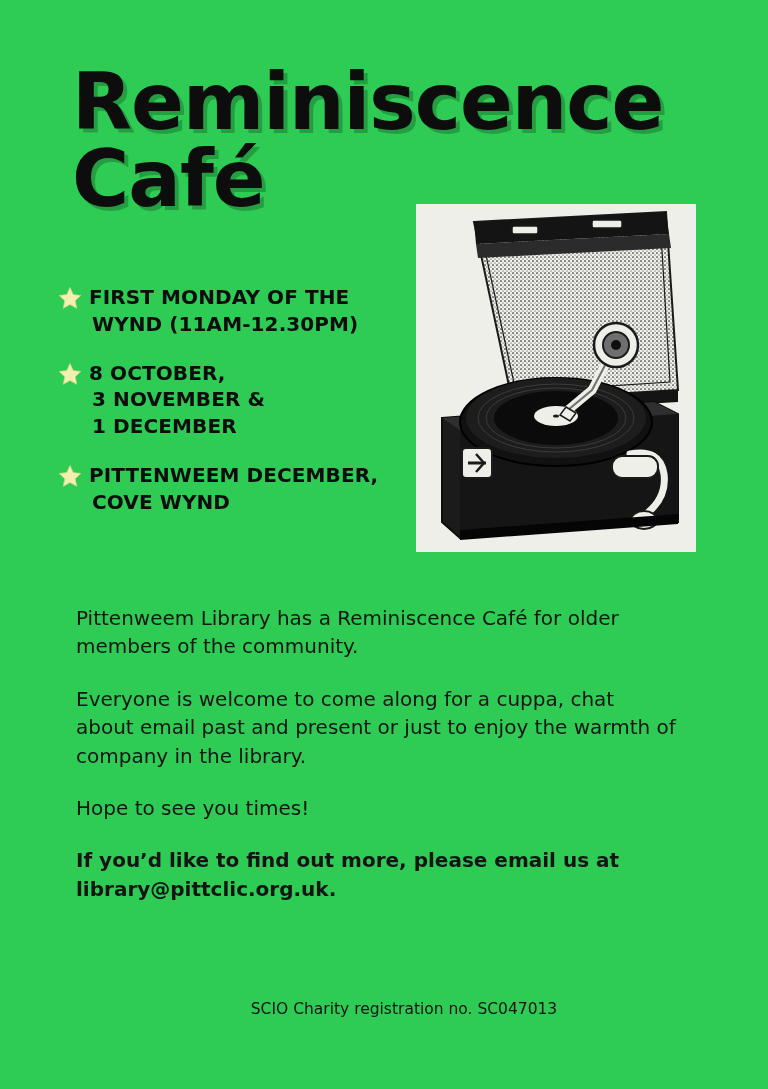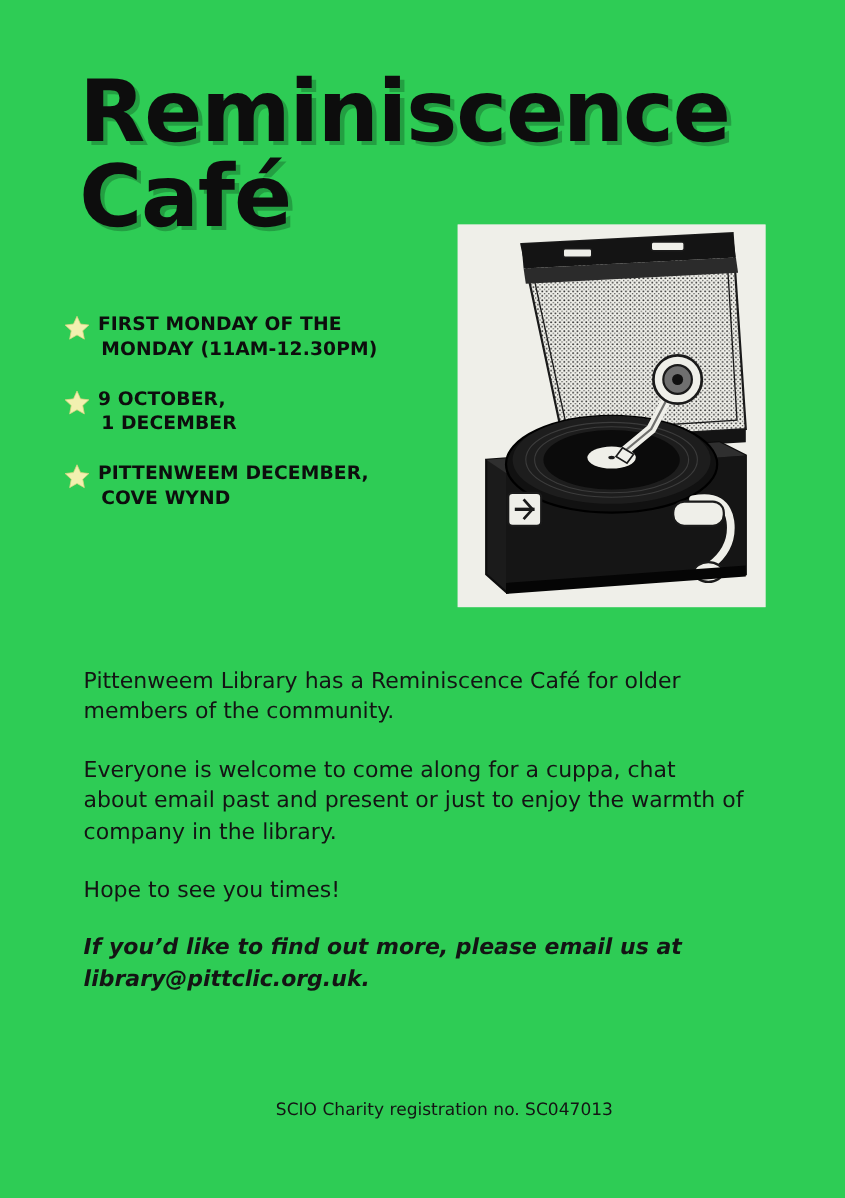--- a/index.html
+++ b/index.html
@@ -55,21 +55,21 @@
   .star {
     flex: 0 0 auto;
     width: 24px;
     height: 24px;
     margin-right: 7px;
     margin-top: 2px;
   }
   .bullet-text {
     font-family: "DejaVu Sans", sans-serif;
     font-weight: bold;
-    font-size: 17px;
+    font-size: 20px;
     line-height: 1.34;
     color: #0d0d0d;
     letter-spacing: 0.1px;
   }
   .bullet-text span { display: block; }
   .bullet-text span.ind { padding-left: 3px; }
 
   
   .photo {
     position: absolute;
@@ -92,21 +92,20 @@
   .para {
     font-family: "DejaVu Sans", sans-serif;
     font-size: 20px;
     line-height: 1.42;
     color: #141414;
     margin: 0 0 24px 0;
   }
   .para.bold {
     font-weight: bold;
     margin-bottom: 0;
-    font-style: italic;
   }
 
   
   .footer {
     position: absolute;
     left: 0;
     top: 1000px;
     width: 768px;
     text-align: center;
     padding-left: 40px;
@@ -131,32 +130,33 @@
   <div class="bullets">
 
     <div class="bullet-row">
       <span class="star">
         <svg viewBox="0 0 24 24" width="24" height="24" aria-hidden="true">
           <polygon points="12,1.5 15.2,8.6 22.8,9.5 17.2,14.7 18.7,22.3 12,18.5 5.3,22.3 6.8,14.7 1.2,9.5 8.8,8.6" fill="#f2f0b0" stroke="#d9d67f" stroke-width="0.7"></polygon>
         </svg>
       </span>
       <div class="bullet-text">
         <span>FIRST MONDAY OF THE</span>
-        <span class="ind">MONDAY (11AM-12.30PM)</span>
+        <span class="ind">WYND (11AM-12.30PM)</span>
       </div>
     </div>
 
     <div class="bullet-row">
       <span class="star">
         <svg viewBox="0 0 24 24" width="24" height="24" aria-hidden="true">
           <polygon points="12,1.5 15.2,8.6 22.8,9.5 17.2,14.7 18.7,22.3 12,18.5 5.3,22.3 6.8,14.7 1.2,9.5 8.8,8.6" fill="#f2f0b0" stroke="#d9d67f" stroke-width="0.7"></polygon>
         </svg>
       </span>
       <div class="bullet-text">
-        <span>9 OCTOBER,</span>
+        <span>8 OCTOBER,</span>
+        <span class="ind">3 NOVEMBER &amp;</span>
         <span class="ind">1 DECEMBER</span>
       </div>
     </div>
 
     <div class="bullet-row">
       <span class="star">
         <svg viewBox="0 0 24 24" width="24" height="24" aria-hidden="true">
           <polygon points="12,1.5 15.2,8.6 22.8,9.5 17.2,14.7 18.7,22.3 12,18.5 5.3,22.3 6.8,14.7 1.2,9.5 8.8,8.6" fill="#f2f0b0" stroke="#d9d67f" stroke-width="0.7"></polygon>
         </svg>
       </span>

